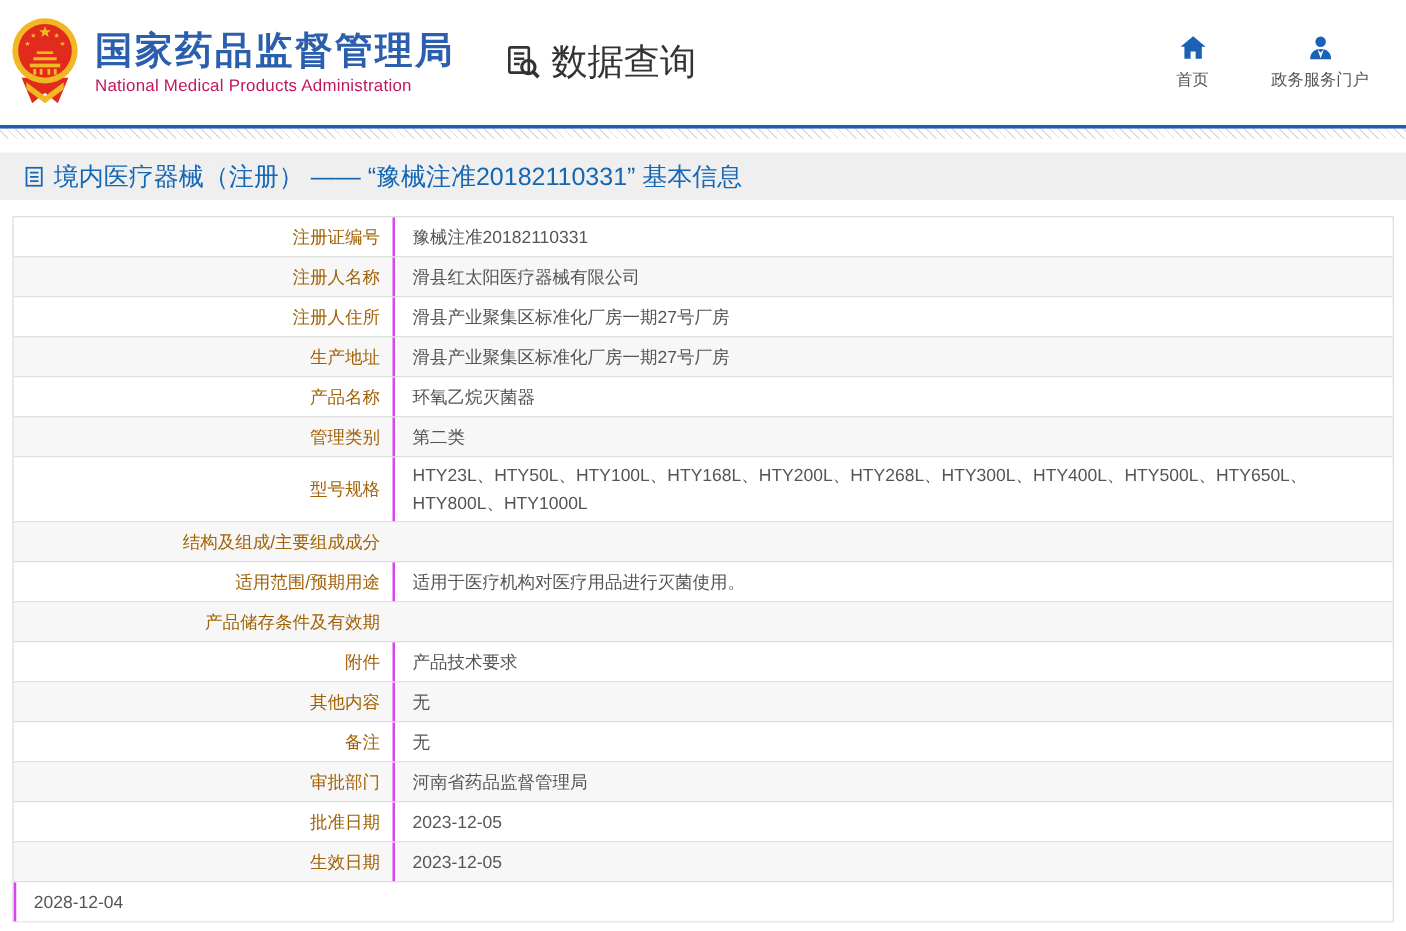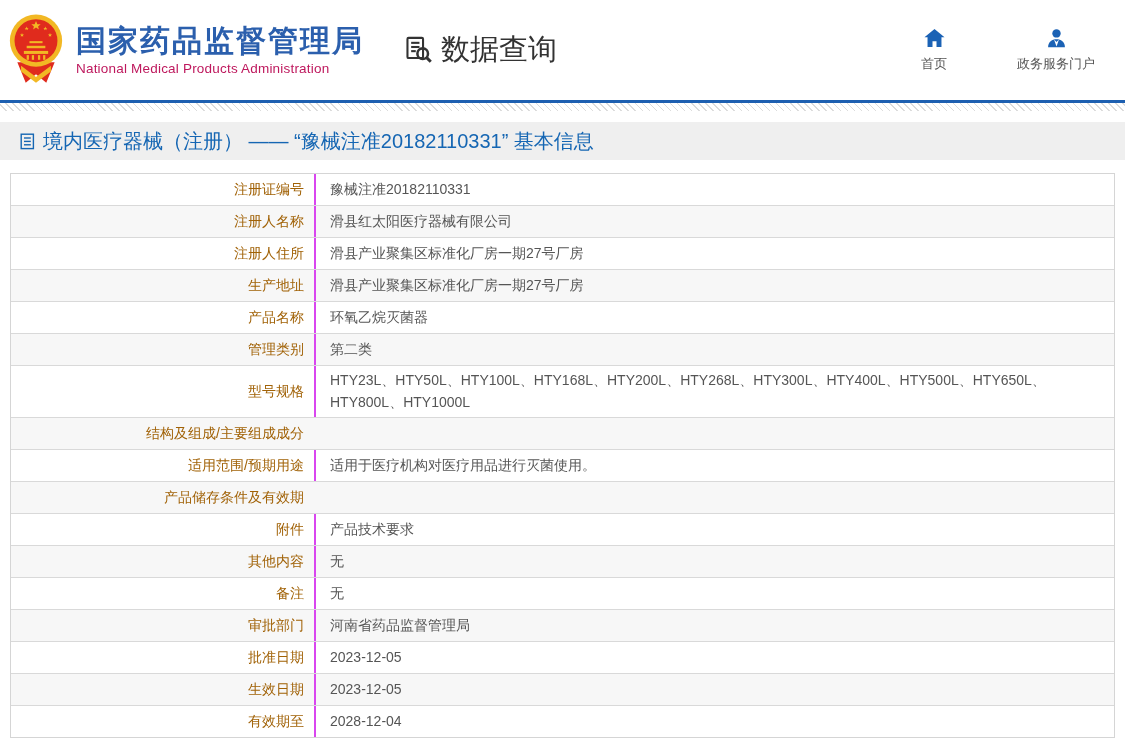--- a/index.html
+++ b/index.html
@@ -8,21 +8,21 @@
 
   
   .site-header{display:flex;align-items:center;height:100px;padding-left:8px;box-sizing:border-box;background:#fff;border-radius:24px;}
   .brand{display:flex;align-items:center;gap:12px;cursor:pointer;}
   .emblem{width:56px;height:78px;flex-shrink:0;}
   .brand-text{display:flex;flex-direction:column;}
   .brand-zh{font-size:30px;font-weight:bold;color:#2b5fad;letter-spacing:2px;line-height:1.1;}
   .brand-en{font-size:13.5px;color:#be185d;margin-top:4px;letter-spacing:.2px;}
   .data-query{display:flex;align-items:center;gap:7px;margin-left:40px;font-size:29px;color:#333;cursor:pointer;}
   .data-query svg{width:30px;height:30px;}
-  .top-nav{margin-left:auto;display:flex;gap:70px;padding-right:30px;}
+  .top-nav{margin-left:auto;display:flex;gap:50px;padding-right:30px;}
   .nav-item{display:flex;flex-direction:column;align-items:center;gap:7px;font-size:13px;color:#555;cursor:pointer;}
   .nav-item svg{width:21px;height:20px;}
 
   
   .blue-line{height:3px;background:#1d5fb0;}
   .hatch{height:8px;background:repeating-linear-gradient(45deg,#ffffff 0 4px,#dcdcdc 4px 5px);}
 
   
   .crumb-bar{margin-top:11px;height:38px;background:#efefef;display:flex;align-items:center;padding-left:20px;gap:7px;}
   .crumb-bar svg{width:16px;height:17px;flex-shrink:0;}
@@ -173,18 +173,17 @@
     </div>
     <div class="row">
       <div class="cell label">批准日期</div>
       <div class="cell value">2023-12-05</div>
     </div>
     <div class="row">
       <div class="cell label">生效日期</div>
       <div class="cell value">2023-12-05</div>
     </div>
     <div class="row">
-      <div class="cell label">有效期至</div>
       <div class="cell value">2028-12-04</div>
     </div>
   </div>
 
 </div>
 
 </body></html>

